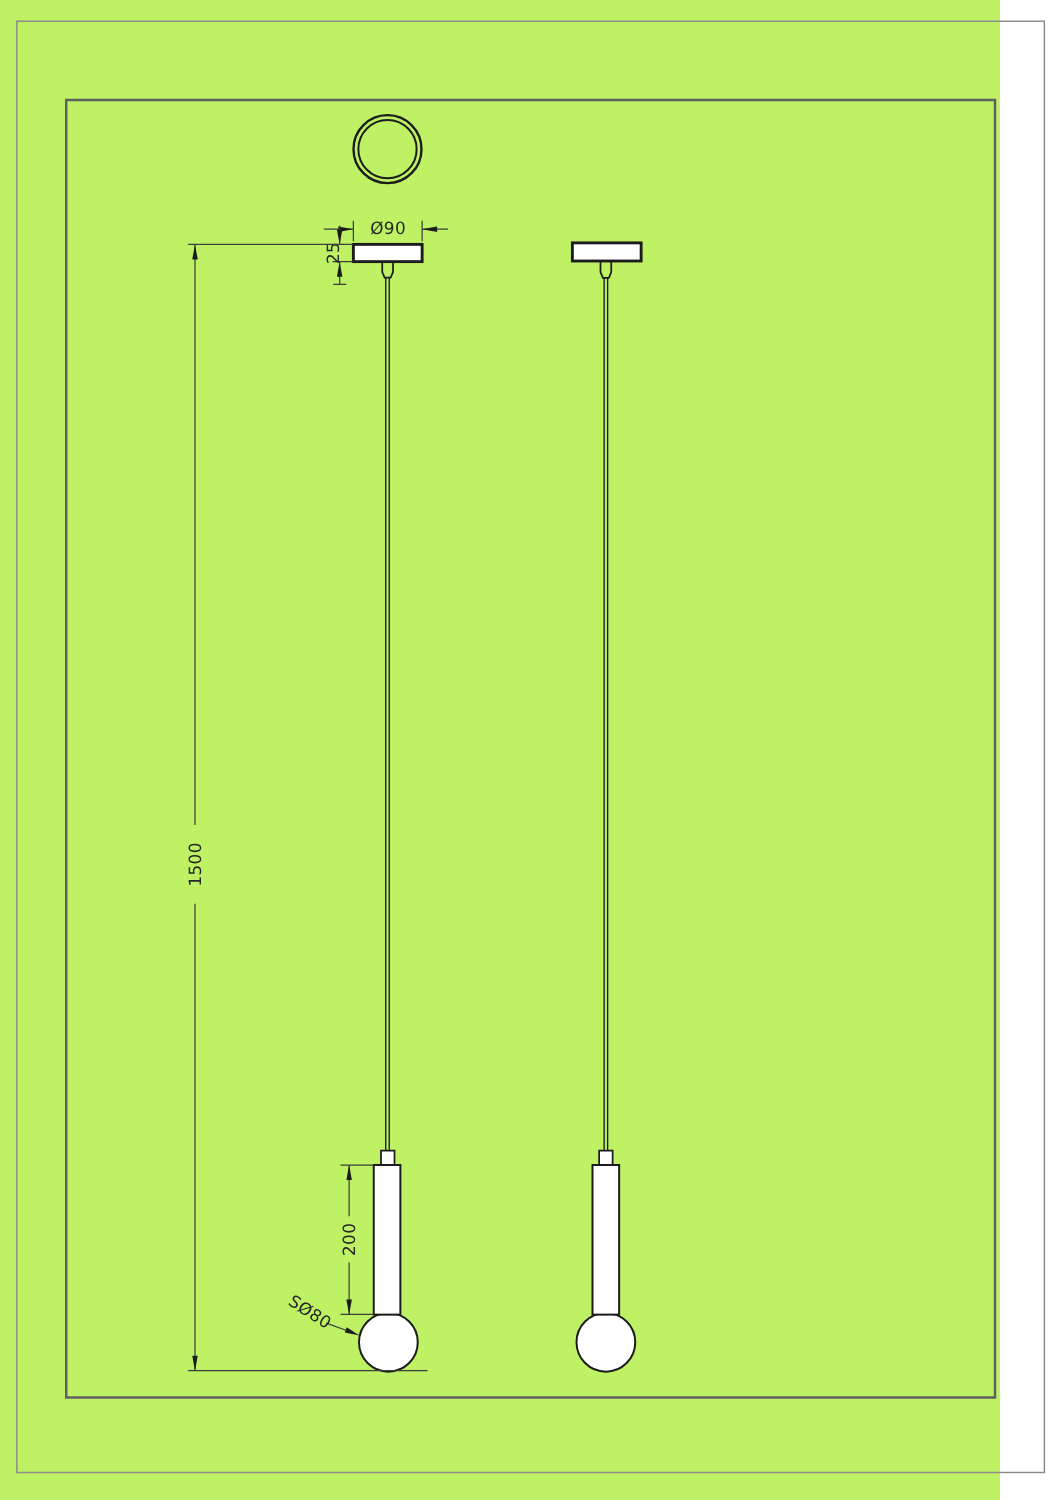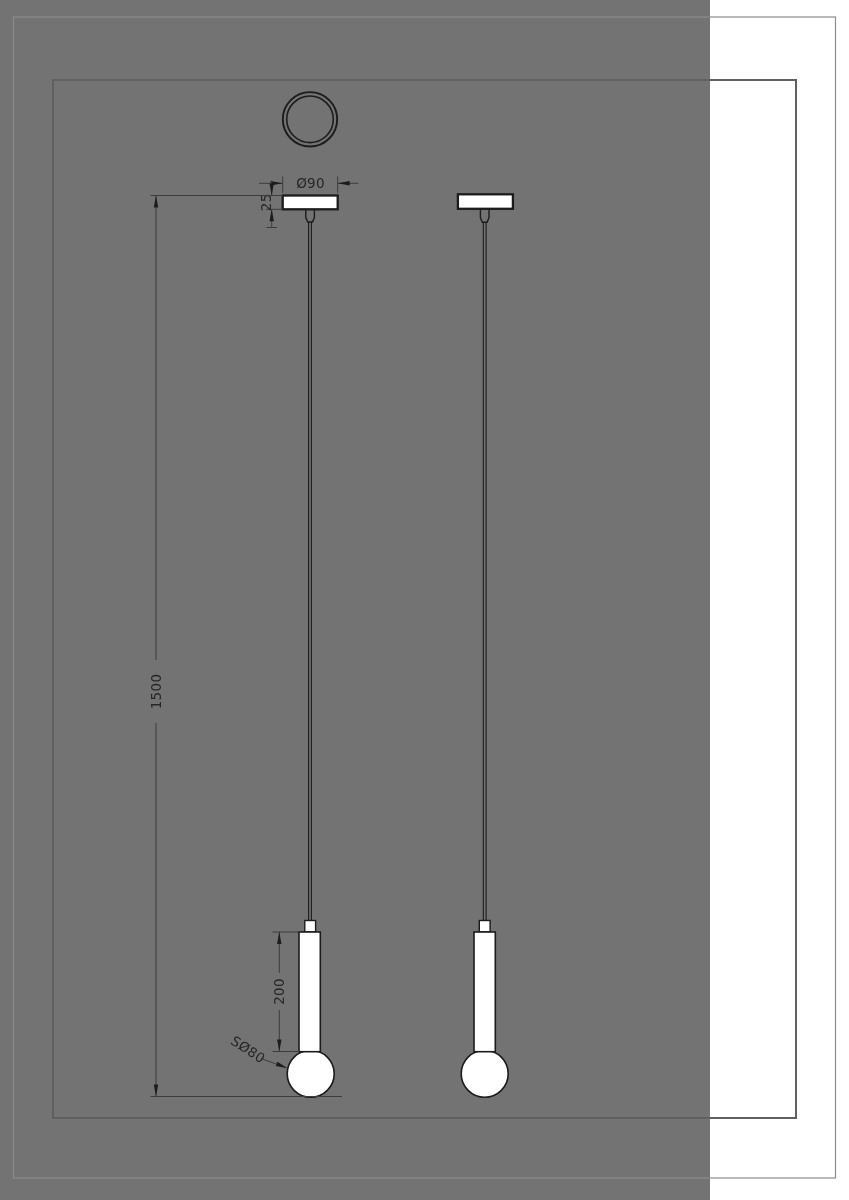--- a/index.html
+++ b/index.html
@@ -6,23 +6,23 @@
     margin: 0;
     padding: 0;
     background: #ffffff;
     width: 849px;
     height: 1200px;
     overflow: hidden;
     font-family: "DejaVu Sans", "Liberation Sans", sans-serif;
   }
   .sheet {
     position: relative;
-    width: 710px;
+    width: 800px;
     height: 1200px;
-    background: #737373;
+    background: #bef264;
   }
   svg text {
     font-family: "DejaVu Sans", "Liberation Sans", sans-serif;
     fill: #262626;
   }
   .obj {
     stroke: #1c1c1c;
     fill: none;
   }
   .objfill {

